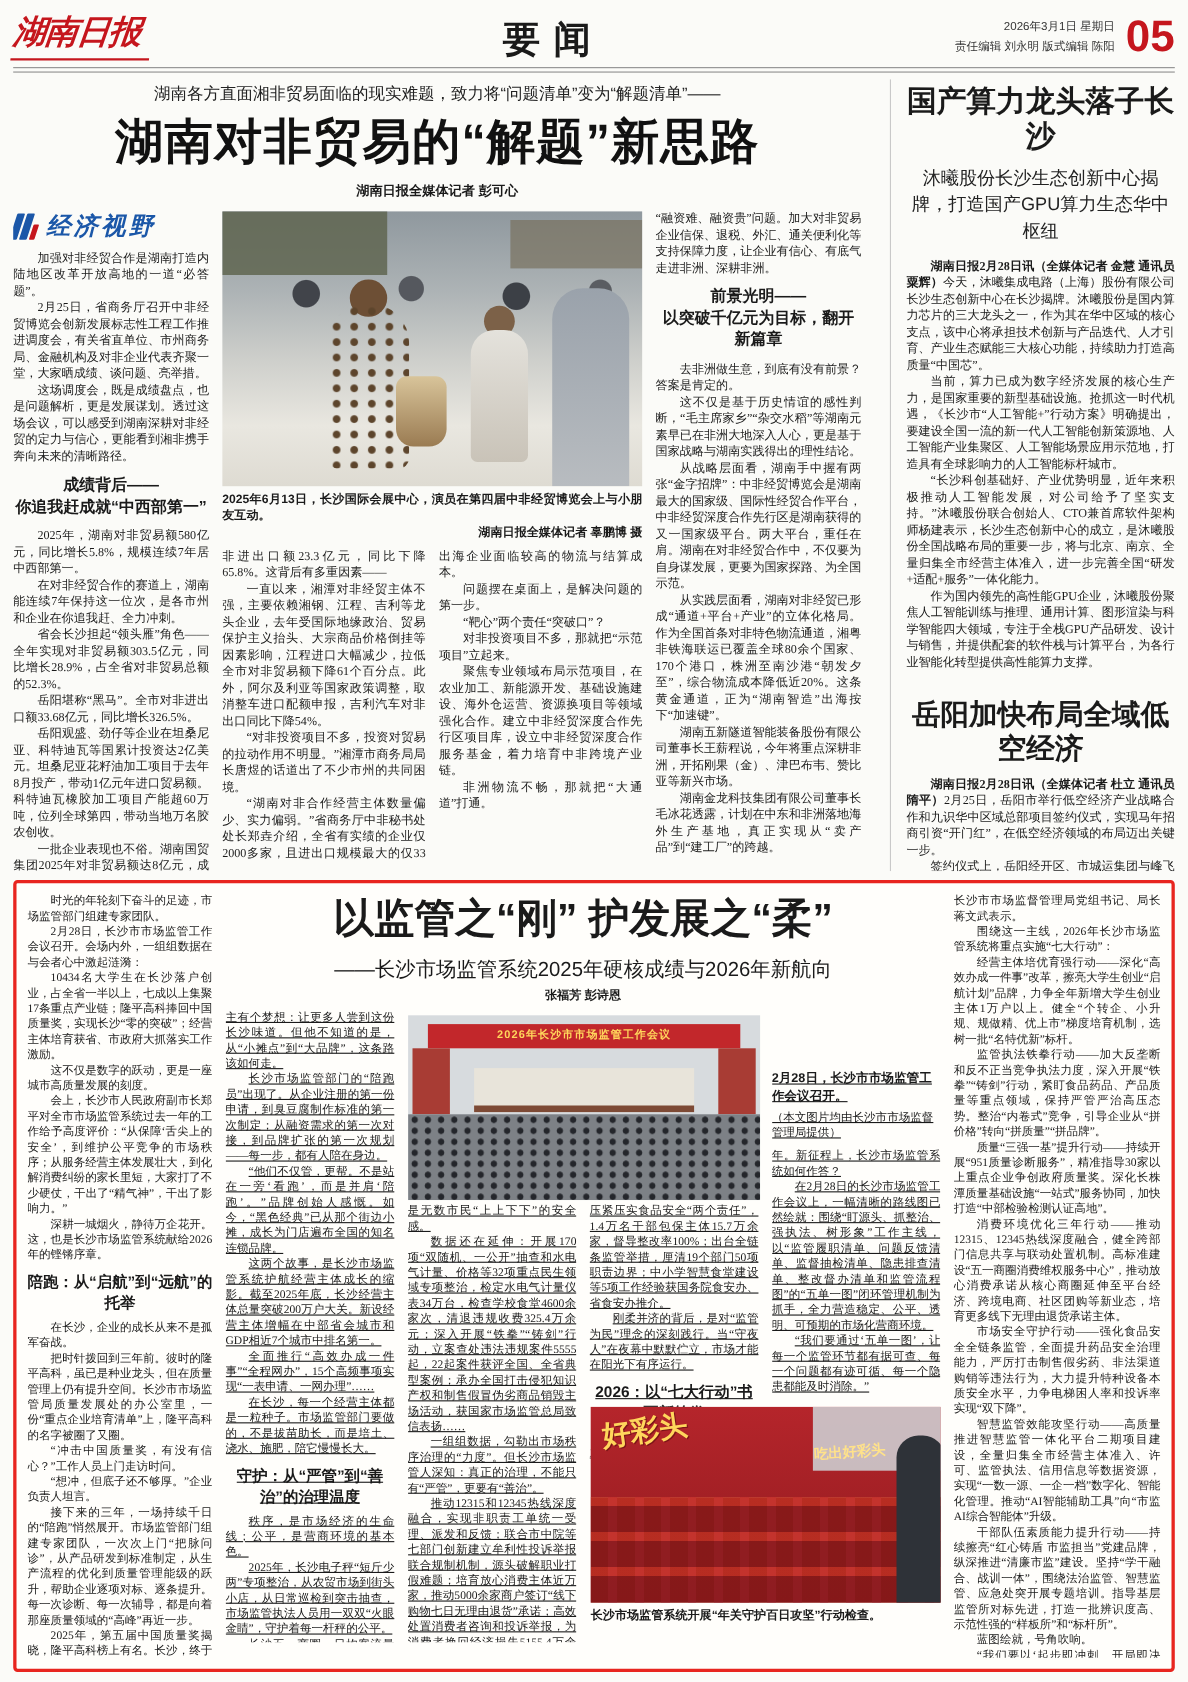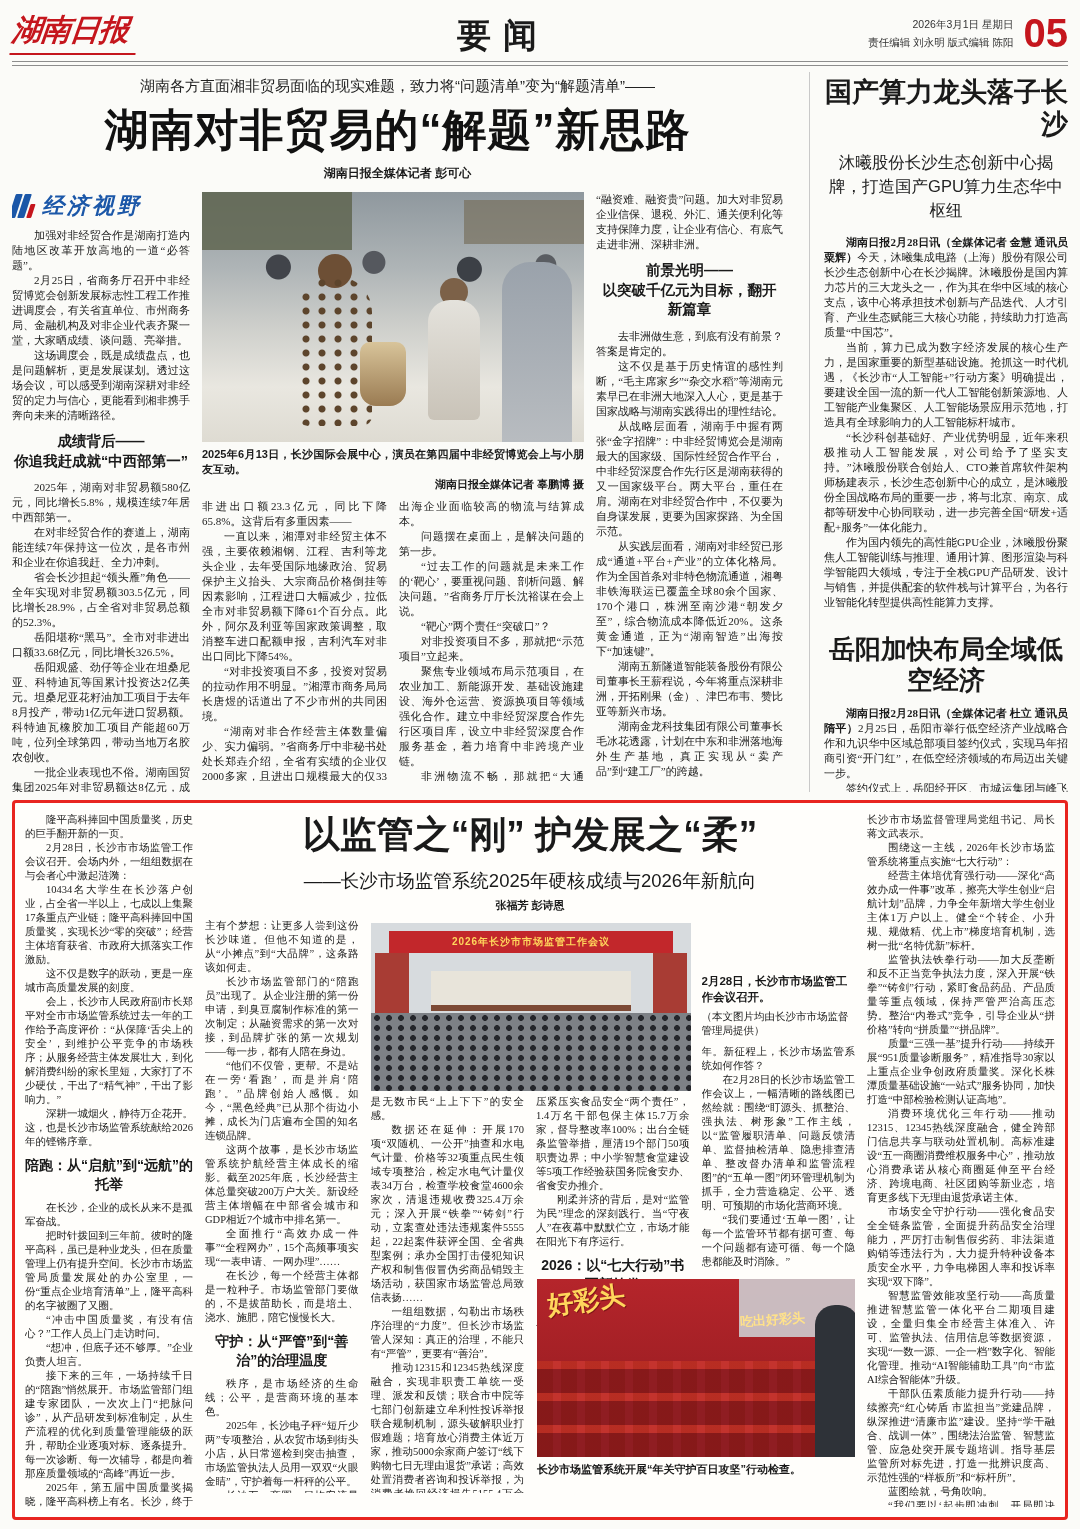--- a/index.html
+++ b/index.html
@@ -63,38 +63,38 @@
   .expo-adult{position:absolute;left:300px;top:70px;width:70px;height:180px;border-radius:28px 28px 0 0;
     background:linear-gradient(180deg,#9aa2ab,#b8bcc0);}
 
   .photocap{font:600 11px/15px "Liberation Sans",sans-serif;text-align:justify;margin:5px 0 0;}
   .cap-credit{text-align:right;font:600 11px/15px "Liberation Sans",sans-serif;margin:0;}
   .mid-cols{display:flex;gap:12px;margin-top:7px;height:282px;overflow:hidden;}
   .mid-col{flex:1;overflow:hidden;}
 
   
   .sidebar{flex:1;border-left:1px solid #c9c9c9;padding-left:14px;overflow:hidden;}
-  .sb-headline{text-align:right;font:900 27px/1.2 "Liberation Sans",sans-serif;margin:4px 0 10px;}
+  .sb-headline{text-align:center;font:900 27px/1.2 "Liberation Sans",sans-serif;margin:4px 0 10px;}
   .sb-deck{font:400 16.5px/1.45 "Liberation Sans",sans-serif;color:#222;margin:0 0 12px;text-align:center;}
   .sb-headline2{text-align:center;font:900 26px/1.2 "Liberation Sans",sans-serif;margin:24px 0 10px;}
   .sidebar .para strong{font-weight:700;}
 
   
   .feature-box{margin-top:8px;border:3px solid #e8251f;border-radius:4px;background:#fffefb;
                height:694px;padding:10px;display:flex;gap:12px;overflow:hidden;}
   .fcol{overflow:hidden;}
   .fcol1{width:168px;flex:none;}
   .fcol6{width:188px;flex:none;}
   .fcenter{flex:1;position:relative;overflow:hidden;}
   .f-head{text-align:center;height:104px;}
   .f-title{font:900 37px/1.1 "Liberation Sans",sans-serif;margin:2px 0 0;}
   .f-deck{font:400 18.5px/1.2 "Liberation Sans",sans-serif;margin-top:14px;}
   .f-byline{font:700 11px/1.2 "Liberation Sans",sans-serif;margin-top:7px;}
   .f-cols{display:flex;gap:12px;height:574px;overflow:hidden;}
-  .fc{flex:1;overflow:hidden;}
+  .fc{flex:1;overflow:hidden;text-decoration:underline;}
   .fc.padded{padding-top:176px;}
   .feature-box .para{font-size:10.5px;line-height:14px;}
   .feature-box .colhead{font-size:14px;margin:7px 0;}
   .conf-cap-wrap{padding-top:54px;}
   .conf-cap{font:700 11.5px/16px "Liberation Sans",sans-serif;margin:0 0 4px;}
   .conf-note{font:400 10.5px/14px "Liberation Sans",sans-serif;margin:0 0 8px;}
 
   
   .photo-conf{position:absolute;left:166px;top:110px;width:320px;height:168px;overflow:hidden;
               background:#d7dbde;}
@@ -190,21 +190,20 @@
           <div class="mid-cols">
             <div class="mid-col">
                 <p class="para cont">非进出口额23.3亿元，同比下降65.8%。这背后有多重因素——</p>
                 <p class="para">一直以来，湘潭对非经贸主体不强，主要依赖湘钢、江程、吉利等龙头企业，去年受国际地缘政治、贸易保护主义抬头、大宗商品价格倒挂等因素影响，江程进口大幅减少，拉低全市对非贸易额下降61个百分点。此外，阿尔及利亚等国家政策调整，取消整车进口配额申报，吉利汽车对非出口同比下降54%。</p>
                 <p class="para">“对非投资项目不多，投资对贸易的拉动作用不明显。”湘潭市商务局局长唐煜的话道出了不少市州的共同困境。</p>
                 <p class="para">“湖南对非合作经营主体数量偏少、实力偏弱。”省商务厅中非秘书处处长郑垚介绍，全省有实绩的企业仅2000多家，且进出口规模最大的仅33亿元。</p>
               </div>
             <div class="mid-col">
                 <p class="para cont">出海企业面临较高的物流与结算成本。</p>
                 <p class="para">问题摆在桌面上，是解决问题的第一步。</p>
-                <p class="para">“过去工作的问题就是未来工作的‘靶心’，要重视问题、剖析问题、解决问题。”省商务厅厅长沈裕谋在会上说。</p>
                 <p class="para">“靶心”两个责任“突破口”？</p>
                 <p class="para">对非投资项目不多，那就把“示范项目”立起来。</p>
                 <p class="para">聚焦专业领域布局示范项目，在农业加工、新能源开发、基础设施建设、海外仓运营、资源换项目等领域强化合作。建立中非经贸深度合作先行区项目库，设立中非经贸深度合作服务基金，着力培育中非跨境产业链。</p>
                 <p class="para">非洲物流不畅，那就把“大通道”打通。</p>
               </div>
           </div>
         </div>
 
         <div class="lcol col-w4">
           <div>
@@ -221,35 +220,35 @@
         </div>
       </div>
     </div>
 
     <div class="sidebar">
       <div class="sb-headline">国产算力龙头落子长沙</div>
       <div class="sb-deck">沐曦股份长沙生态创新中心揭牌，打造国产GPU算力生态华中枢纽</div>
       <div>
           <p class="para"><strong>湖南日报2月28日讯（全媒体记者 金慧 通讯员 粟辉）</strong>今天，沐曦集成电路（上海）股份有限公司长沙生态创新中心在长沙揭牌。沐曦股份是国内算力芯片的三大龙头之一，作为其在华中区域的核心支点，该中心将承担技术创新与产品迭代、人才引育、产业生态赋能三大核心功能，持续助力打造高质量“中国芯”。</p>
           <p class="para">当前，算力已成为数字经济发展的核心生产力，是国家重要的新型基础设施。抢抓这一时代机遇，《长沙市“人工智能+”行动方案》明确提出，要建设全国一流的新一代人工智能创新策源地、人工智能产业集聚区、人工智能场景应用示范地，打造具有全球影响力的人工智能标杆城市。</p>
-          <p class="para">“长沙科创基础好、产业优势明显，近年来积极推动人工智能发展，对公司给予了坚实支持。”沐曦股份联合创始人、CTO兼首席软件架构师杨建表示，长沙生态创新中心的成立，是沐曦股份全国战略布局的重要一步，将与北京、南京、成都等研发中心协同联动，进一步完善全国“研发+适配+服务”一体化能力。</p>
+          <p class="para">“长沙科创基础好、产业优势明显，近年来积极推动人工智能发展，对公司给予了坚实支持。”沐曦股份联合创始人、CTO兼首席软件架构师杨建表示，长沙生态创新中心的成立，是沐曦股份全国战略布局的重要一步，将与北京、南京、全量归集全市经营主体准入，进一步完善全国“研发+适配+服务”一体化能力。</p>
           <p class="para">作为国内领先的高性能GPU企业，沐曦股份聚焦人工智能训练与推理、通用计算、图形渲染与科学智能四大领域，专注于全栈GPU产品研发、设计与销售，并提供配套的软件栈与计算平台，为各行业智能化转型提供高性能算力支撑。</p>
         </div>
 
       <div class="sb-headline2">岳阳加快布局全域低空经济</div>
       <div>
           <p class="para"><strong>湖南日报2月28日讯（全媒体记者 杜立 通讯员 隋平）</strong>2月25日，岳阳市举行低空经济产业战略合作和九识华中区域总部项目签约仪式，实现马年招商引资“开门红”，在低空经济领域的布局迈出关键一步。</p>
           <p class="para">签约仪式上，岳阳经开区、市城运集团与峰飞航空科技公司、中洲通航公司签订岳阳市低空经济产业战略合作协议，岳阳临港高新区与九识（苏州）智能科技有限公司、九界（淮安）科技有限公司签订九识华中区域总部项目合作协议书。</p>
         </div>
     </div>
   </div>
 
   <div class="feature-box">
     <div class="fcol fcol1">
-        <p class="para">隆平高科捧回中国质量奖，历史的巨手翻开新的一页。</p>
+        <p class="para">时光的年轮刻下奋斗的足迹，市场监管部门组建专家团队。</p>
         <p class="para">2月28日，长沙市市场监管工作会议召开。会场内外，一组组数据在与会者心中激起涟漪：</p>
         <p class="para">10434名大学生在长沙落户创业，占全省一半以上，七成以上集聚17条重点产业链；隆平高科捧回中国质量奖，实现长沙“零的突破”；经营主体培育获省、市政府大抓落实工作激励。</p>
         <p class="para">这不仅是数字的跃动，更是一座城市高质量发展的刻度。</p>
         <p class="para">会上，长沙市人民政府副市长郑平对全市市场监管系统过去一年的工作给予高度评价：“从保障‘舌尖上的安全’，到维护公平竞争的市场秩序；从服务经营主体发展壮大，到化解消费纠纷的家长里短，大家打了不少硬仗，干出了“精气神”，干出了影响力。”</p>
         <p class="para">深耕一城烟火，静待万企花开。这，也是长沙市场监管系统献给2026年的铿锵序章。</p>
         <h3 class="colhead">陪跑：从“启航”到“远航”的托举</h3>
         <p class="para">在长沙，企业的成长从来不是孤军奋战。</p>
         <p class="para">把时针拨回到三年前。彼时的隆平高科，虽已是种业龙头，但在质量管理上仍有提升空间。长沙市市场监管局质量发展处的办公室里，一份“重点企业培育清单”上，隆平高科的名字被圈了又圈。</p>
         <p class="para">“冲击中国质量奖，有没有信心？”工作人员上门走访时问。</p>
         <p class="para">“想冲，但底子还不够厚。”企业负责人坦言。</p>

